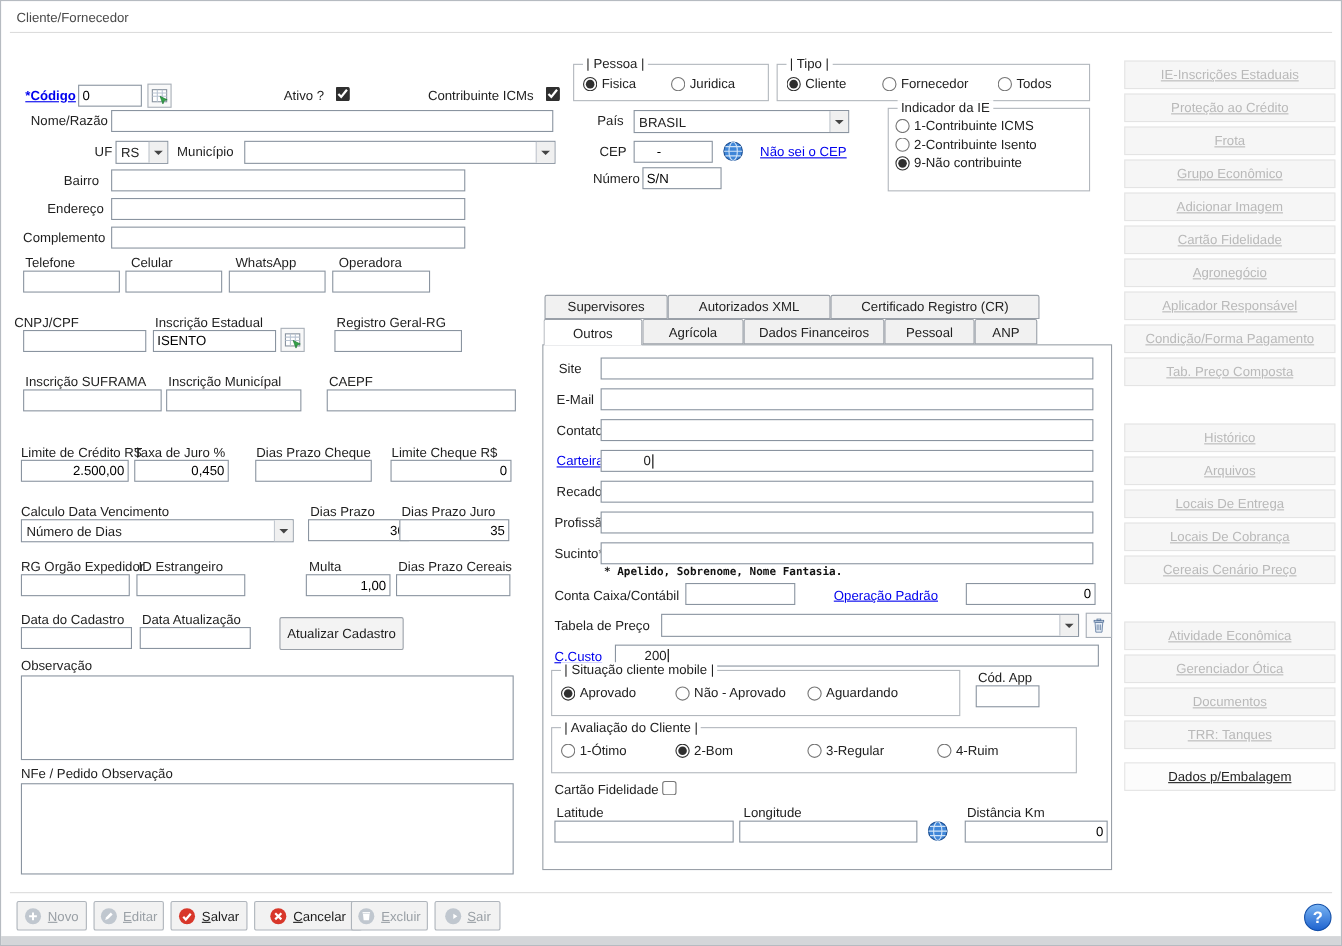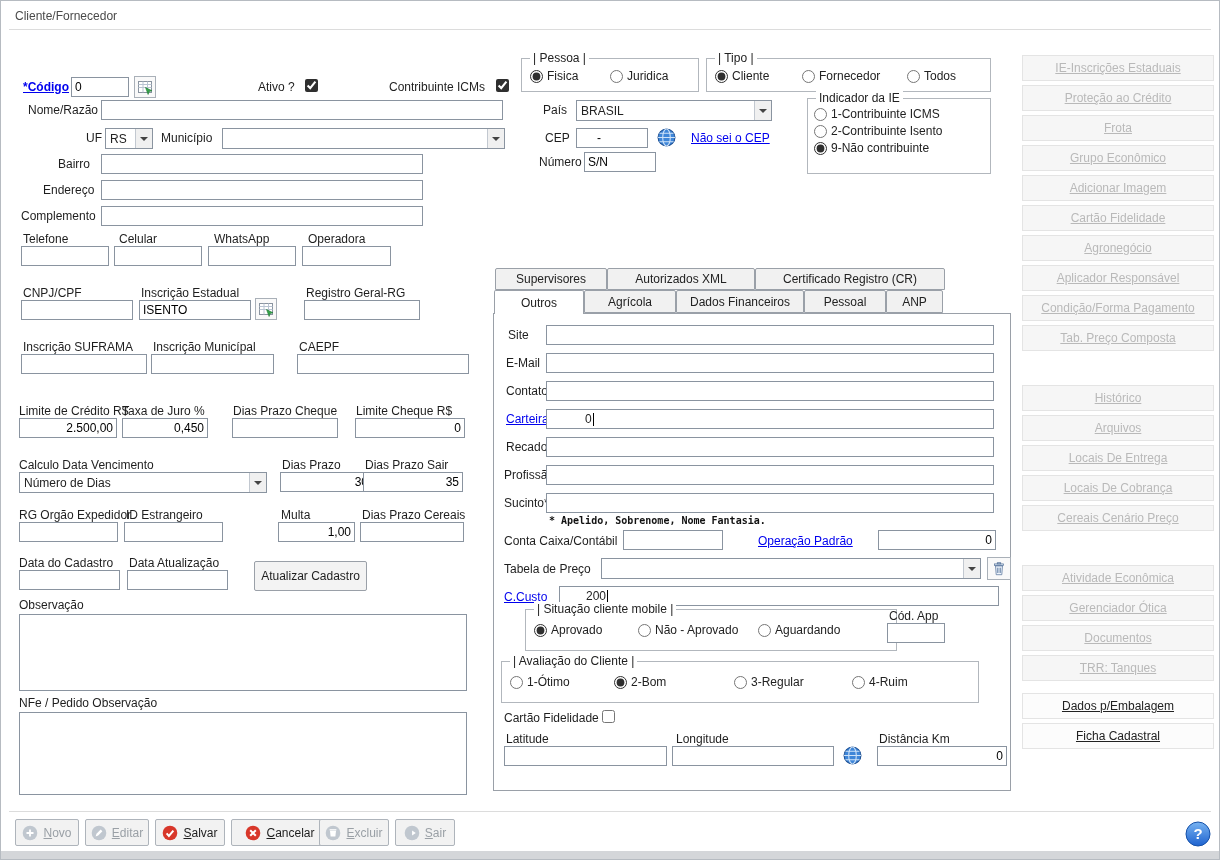--- a/index.html
+++ b/index.html
@@ -170,21 +170,21 @@
 
   <span class="lbl" style="left:22px;top:231px">Telefone</span>
   <input class="txt" style="left: 20px; top: 245px; width: 88px;" value="">
   <span class="lbl" style="left:118px;top:231px">Celular</span>
   <input class="txt" style="left: 113px; top: 245px; width: 88px;" value="">
   <span class="lbl" style="left:213px;top:231px">WhatsApp</span>
   <input class="txt" style="left: 207px; top: 245px; width: 88px;" value="">
   <span class="lbl" style="left:307px;top:231px">Operadora</span>
   <input class="txt" style="left: 301px; top: 245px; width: 89px;" value="">
 
-  <span class="lbl" style="left:22px;top:285px">CNPJ/CPF</span>
+  <span class="lbl" style="left:12px;top:285px">CNPJ/CPF</span>
   <input class="txt" style="left: 20px; top: 299px; width: 112px;" value="">
   <span class="lbl" style="left:140px;top:285px">Inscrição Estadual</span>
   <input class="txt" style="left: 138px; top: 299px; width: 112px;" value="ISENTO">
   <button class="iconbtn" style="left:254px;top:297px;width:22px;height:22px">
     <svg viewBox="0 0 16 16" width="16" height="16">
       <rect x="1.5" y="2.5" width="13" height="11" fill="#fff" stroke="#8a94a0"></rect>
       <path d="M1.5 5.5h13M1.5 8.5h13M6 2.5v11M10.5 2.5v8" stroke="#b9c4d2" fill="none"></path>
       <path d="M8.5 8.5l6.5 3.2-2.8 0.9-1.1 2.9z" fill="#35a24a" stroke="#1f7a33" stroke-width="0.6"></path>
     </svg>
   </button>
@@ -207,21 +207,21 @@
   <span class="lbl" style="left:355px;top:403px">Limite Cheque R$</span>
   <input class="txt right" style="left: 354px; top: 417px; width: 110px;" value="0">
 
   <span class="lbl" style="left:18px;top:457px">Calculo Data Vencimento</span>
   <div class="combo" style="left:18px;top:471px;width:248px">
     <span class="combo-text">Número de Dias</span>
     <span class="combo-btn"></span>
   </div>
   <span class="lbl" style="left:281px;top:457px">Dias Prazo</span>
   <input class="txt right" style="left: 279px; top: 471px; width: 92px;" value="30">
-  <span class="lbl" style="left:364px;top:457px">Dias Prazo Sair</span>
+  <span class="lbl" style="left:364px;top:457px">Dias Prazo Juro</span>
   <input class="txt right" style="left: 362px; top: 471px; width: 100px;" value="35">
 
   <span class="lbl" style="left:18px;top:507px">RG Orgão Expedidor</span>
   <input class="txt" style="left: 18px; top: 521px; width: 99px;" value="">
   <span class="lbl" style="left:125px;top:507px">ID Estrangeiro</span>
   <input class="txt" style="left: 123px; top: 521px; width: 99px;" value="">
   <span class="lbl" style="left:280px;top:507px">Multa</span>
   <input class="txt right" style="left: 277px; top: 521px; width: 77px;" value="1,00">
   <span class="lbl" style="left:361px;top:507px">Dias Prazo Cereais</span>
   <input class="txt" style="left: 359px; top: 521px; width: 104px;" value="">
@@ -286,21 +286,21 @@
       <path d="M6.2 6.5v6M8 6.5v6M9.8 6.5v6" stroke="#4f6d96" stroke-width="0.8"></path>
     </svg>
   </button>
 
   <a class="link" style="left:503px;top:589px">C.Custo</a>
   <div class="fake" style="left:558px;top:585px;width:440px;padding-left:26px">
     <span>200</span>
     <span class="caret"></span>
   </div>
 
-  <div class="grp" style="left:524px;top:608px;width:372px;height:42px">
+  <div class="grp" style="left:500px;top:608px;width:372px;height:42px">
     <span class="grp-title">| Situação cliente mobile |</span>
     <label class="rad" style="left:8px;top:13px">
       <input type="radio" checked="" style="">
       <span>Aprovado</span>
     </label>
     <label class="rad" style="left:112px;top:13px">
       <input type="radio" style="">
       <span>Não - Aprovado</span>
     </label>
     <label class="rad" style="left:232px;top:13px">
@@ -360,21 +360,20 @@
   <div class="side-btn" style="top:384px">Histórico</div>
   <div class="side-btn" style="top:414px">Arquivos</div>
   <div class="side-btn" style="top:444px">Locais De Entrega</div>
   <div class="side-btn" style="top:474px">Locais De Cobrança</div>
   <div class="side-btn" style="top:504px">Cereais Cenário Preço</div>
   <div class="side-btn" style="top:564px">Atividade Econômica</div>
   <div class="side-btn" style="top:594px">Gerenciador Ótica</div>
   <div class="side-btn" style="top:624px">Documentos</div>
   <div class="side-btn" style="top:654px">TRR: Tanques</div>
   <div class="side-btn on" style="top:692px">Dados p/Embalagem</div>
-  <div class="side-btn on" style="top:722px">Ficha Cadastral</div>
 
   <div class="hline" style="top:810px"></div>
 
   <button class="foot-btn disabled" style="left:14px;width:64px">
     <svg viewBox="0 0 16 16" width="16" height="16">
       <circle cx="8" cy="8" r="7.3" fill="#c0c7cf"></circle>
       <path d="M8 4.5v7M4.5 8h7" stroke="#fff" stroke-width="1.8" fill="none"></path>
     </svg>
     <span class="flabel">Novo</span>
   </button>

